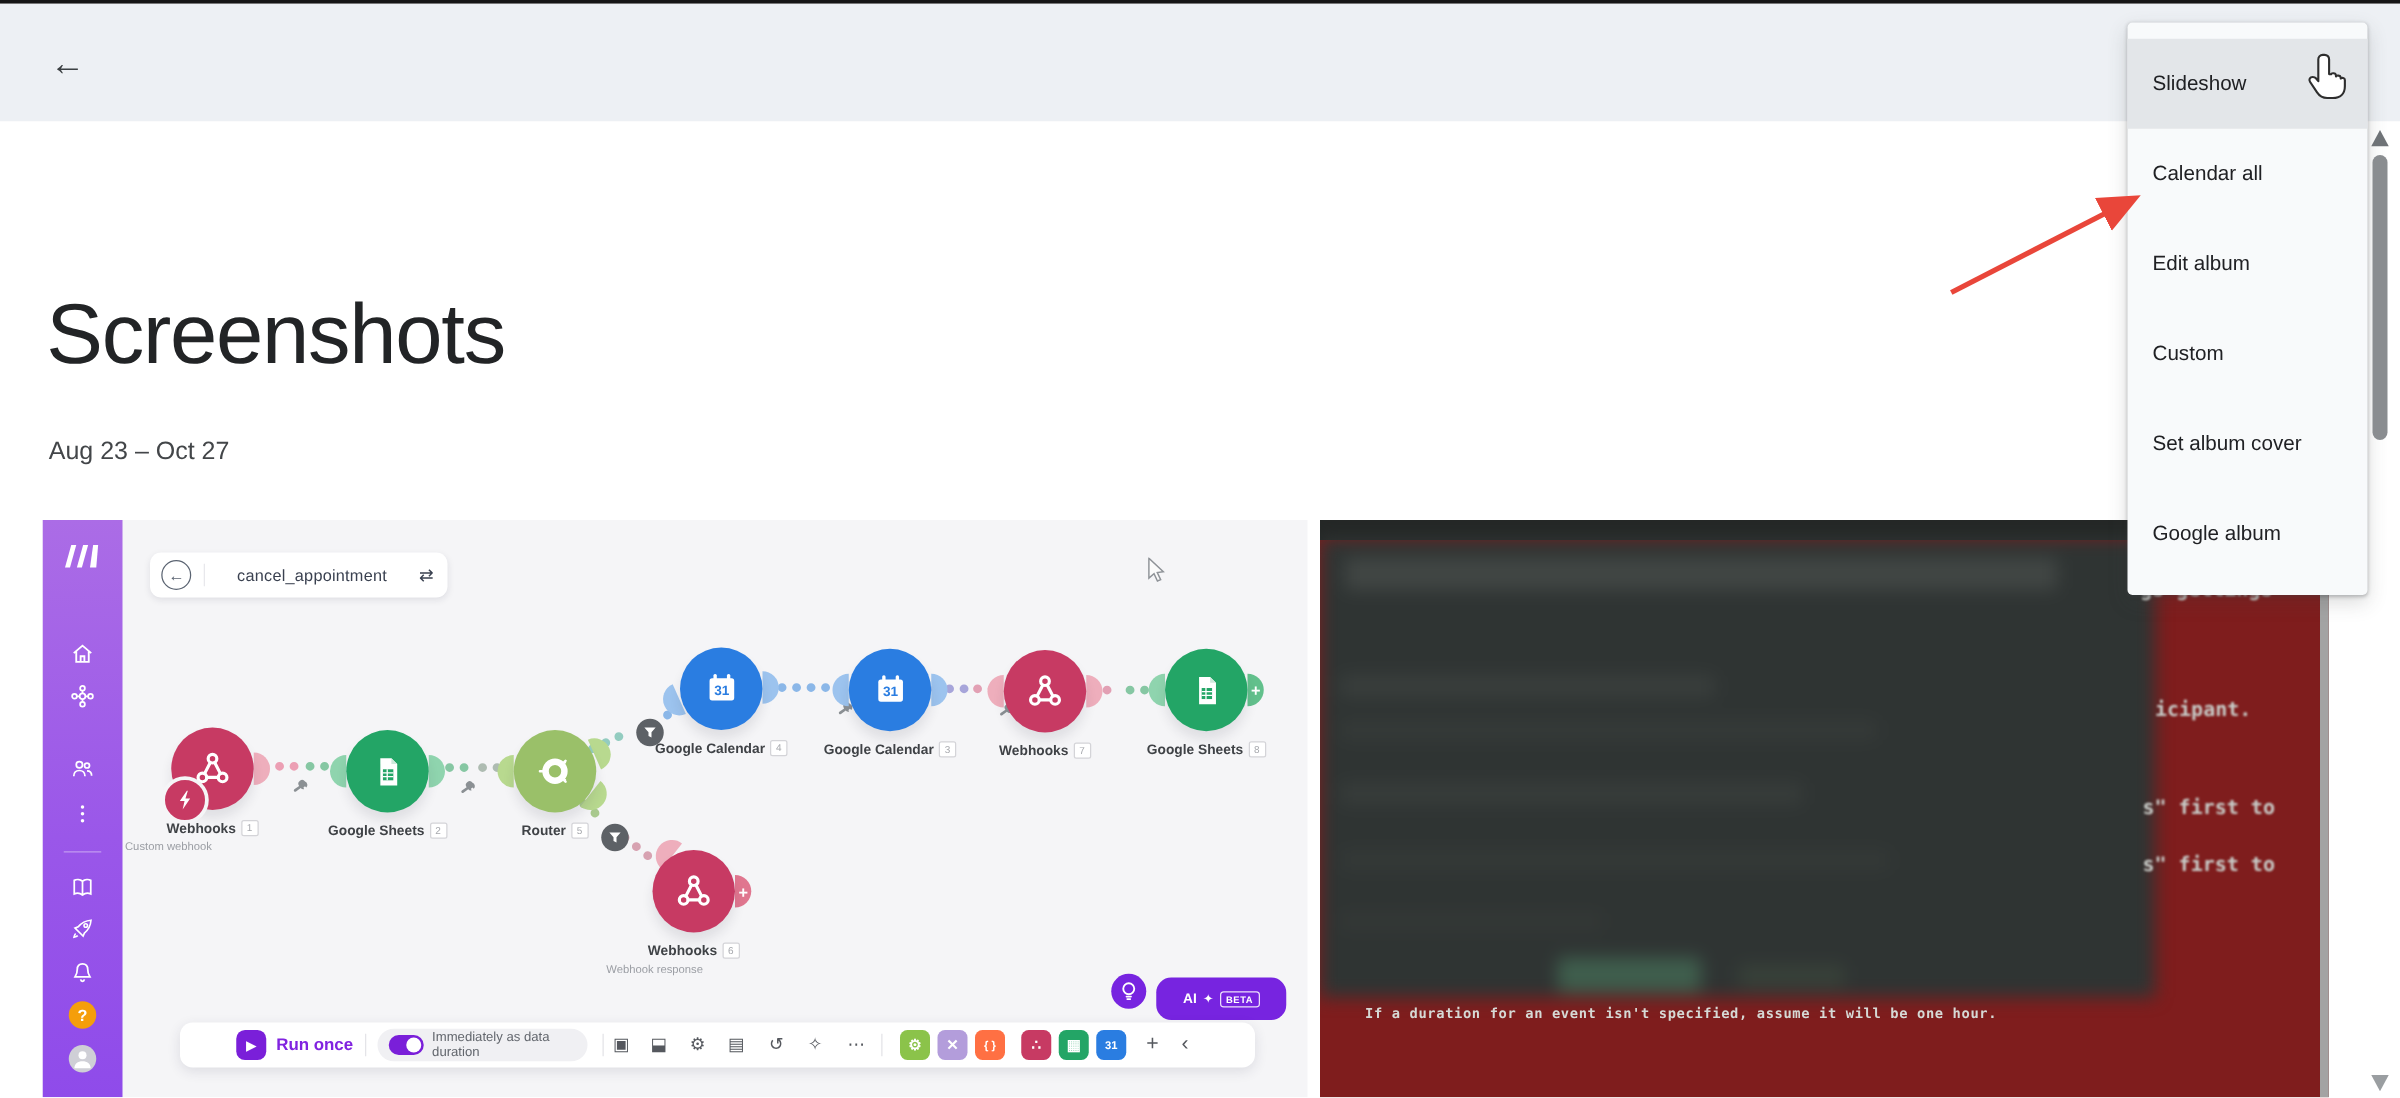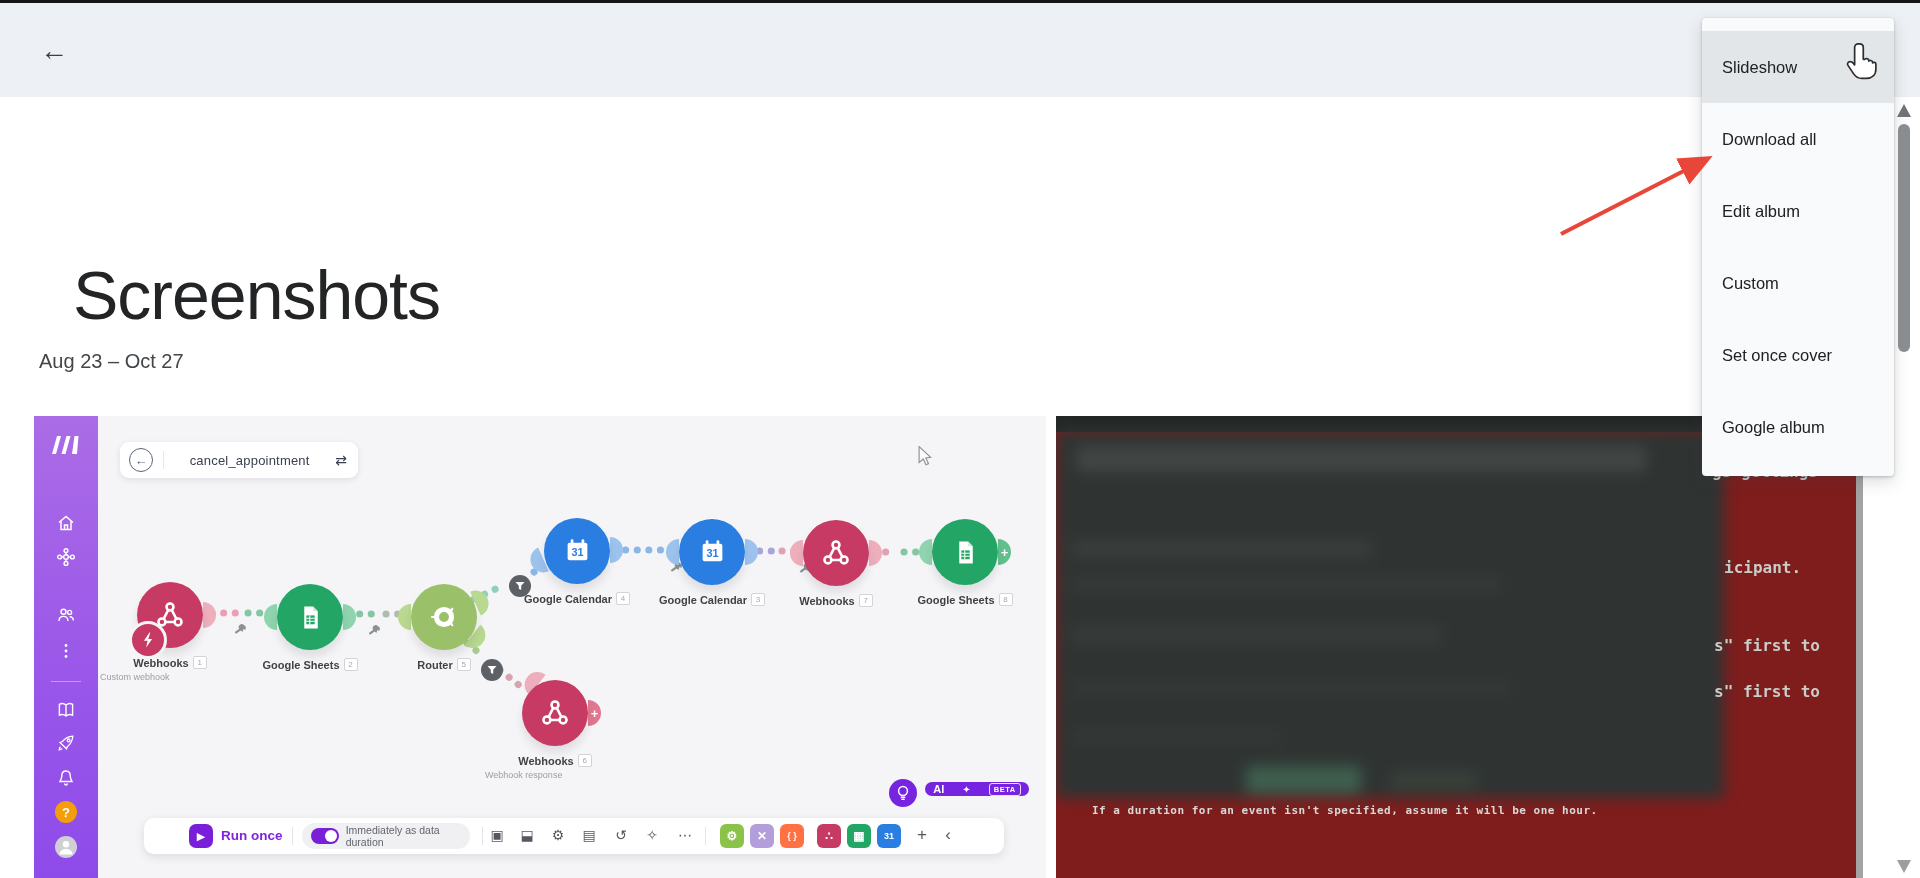--- a/index.html
+++ b/index.html
@@ -7,21 +7,21 @@
   .abs{position:absolute;}
 
   
   #top-edge{left:0;top:0;width:1920px;height:3px;background:#161616;}
 
   
   #header{left:0;top:3px;width:1920px;height:94px;background:#edf0f4;}
   #back-btn{left:34px;top:28px;width:40px;height:40px;font-size:28px;color:#3c4043;display:flex;align-items:center;justify-content:center;cursor:pointer;}
 
   
-  #album-title{left:37px;top:256px;font-size:68px;font-weight:400;color:#222426;letter-spacing:-1px;margin-left:36px;}
+  #album-title{left:37px;top:228px;font-size:68px;font-weight:400;color:#222426;letter-spacing:-1px;}
   #album-dates{left:39px;top:350px;font-size:20px;color:#434649;}
 
   
   .photo{top:416px;height:462px;overflow:hidden;}
   #photo1{left:34px;width:1012px;background:#f5f5f7;}
   #photo2{left:1056px;width:800px;background:#7f1d1d;border-right:7px solid #a3a3a3;text-decoration:underline;}
 
   
   #mk-sidebar{left:0;top:0;width:64px;height:462px;background:linear-gradient(180deg,#ab6ce6 0%,#9a57e9 55%,#8f4bea 100%);}
   .sb-ic{position:absolute;left:22px;width:20px;height:20px;}
@@ -57,21 +57,21 @@
   #toggle-pill{left:158px;top:5px;width:168px;height:26px;background:#f0f0f3;border-radius:13px;display:flex;align-items:center;}
   #toggle-sw{width:30px;height:16px;border-radius:8px;background:#7a1fd9;margin-left:9px;position:relative;}
   #toggle-sw::after{content:"";position:absolute;right:2px;top:2px;width:12px;height:12px;border-radius:50%;background:#fff;}
   #toggle-label{font-size:10.5px;color:#62666d;margin-left:7px;}
   .gico{position:absolute;top:9px;width:20px;text-align:center;font-size:14px;color:#55585e;}
   .csq{position:absolute;top:6px;width:24px;height:24px;border-radius:6px;color:#fff;display:flex;align-items:center;justify-content:center;font-size:12px;font-weight:bold;}
   .csq.small{font-size:9px;}
 
   
   #bulb-btn{left:855px;top:363px;width:28px;height:28px;border-radius:50%;background:#7724e0;z-index:5;display:flex;align-items:center;justify-content:center;}
-  #ai-pill{left:891px;top:366px;width:104px;height:14px;border-radius:12px;background:#7724e0;z-index:5;display:flex;align-items:center;justify-content:center;gap:18px;color:#fff;}
+  #ai-pill{left:891px;top:366px;width:104px;height:34px;border-radius:12px;background:#7724e0;z-index:5;display:flex;align-items:center;justify-content:center;gap:5px;color:#fff;}
   #ai-pill .ai{font-size:11px;font-weight:bold;}
   #ai-pill .spark{font-size:10px;}
   #ai-pill .beta{font-size:7.5px;font-weight:bold;border:1px solid rgba(255,255,255,.85);border-radius:3px;padding:1px 4px;letter-spacing:.5px;}
 
   
   #p1-cursor{left:884px;top:30px;z-index:6;}
 
   
   #p2-topstrip{left:0;top:0;width:800px;height:16px;background:#242726;}
   #p2-blur{left:0;top:14px;width:668px;height:368px;background:#2f3433;overflow:hidden;filter:blur(7px);}
@@ -425,24 +425,24 @@
     </div>
     <div class="abs mono frag" style="left:656px;top:46px">gs gettings</div>
     <div class="abs mono frag" style="left:668px;top:142px">icipant.</div>
     <div class="abs mono frag" style="left:658px;top:220px">s" first to</div>
     <div class="abs mono frag" style="left:658px;top:266px">s" first to</div>
     <div class="abs mono" id="p2-line">If a duration for an event isn't specified, assume it will be one hour.</div>
   </div>
 
   <div class="abs" id="menu">
     <div class="menu-item hl">Slideshow</div>
-    <div class="menu-item">Download all</div>
+    <div class="menu-item">Calendar all</div>
     <div class="menu-item">Edit album</div>
     <div class="menu-item">Custom</div>
-    <div class="menu-item">Set once cover</div>
+    <div class="menu-item">Set album cover</div>
     <div class="menu-item">Google album</div>
   </div>
 
   <svg class="abs" id="note-arrow" width="190" height="105" viewBox="0 0 190 105">
     <defs>
       <marker id="ah" markerWidth="9" markerHeight="8" refX="6.5" refY="3.5" orient="auto">
         <path d="M0 0 L8 3.5 L0 7 Z" fill="#e9463a"></path>
       </marker>
     </defs>
     <line x1="16" y1="94" x2="162" y2="19" stroke="#e9463a" stroke-width="4.2" marker-end="url(#ah)"></line>

